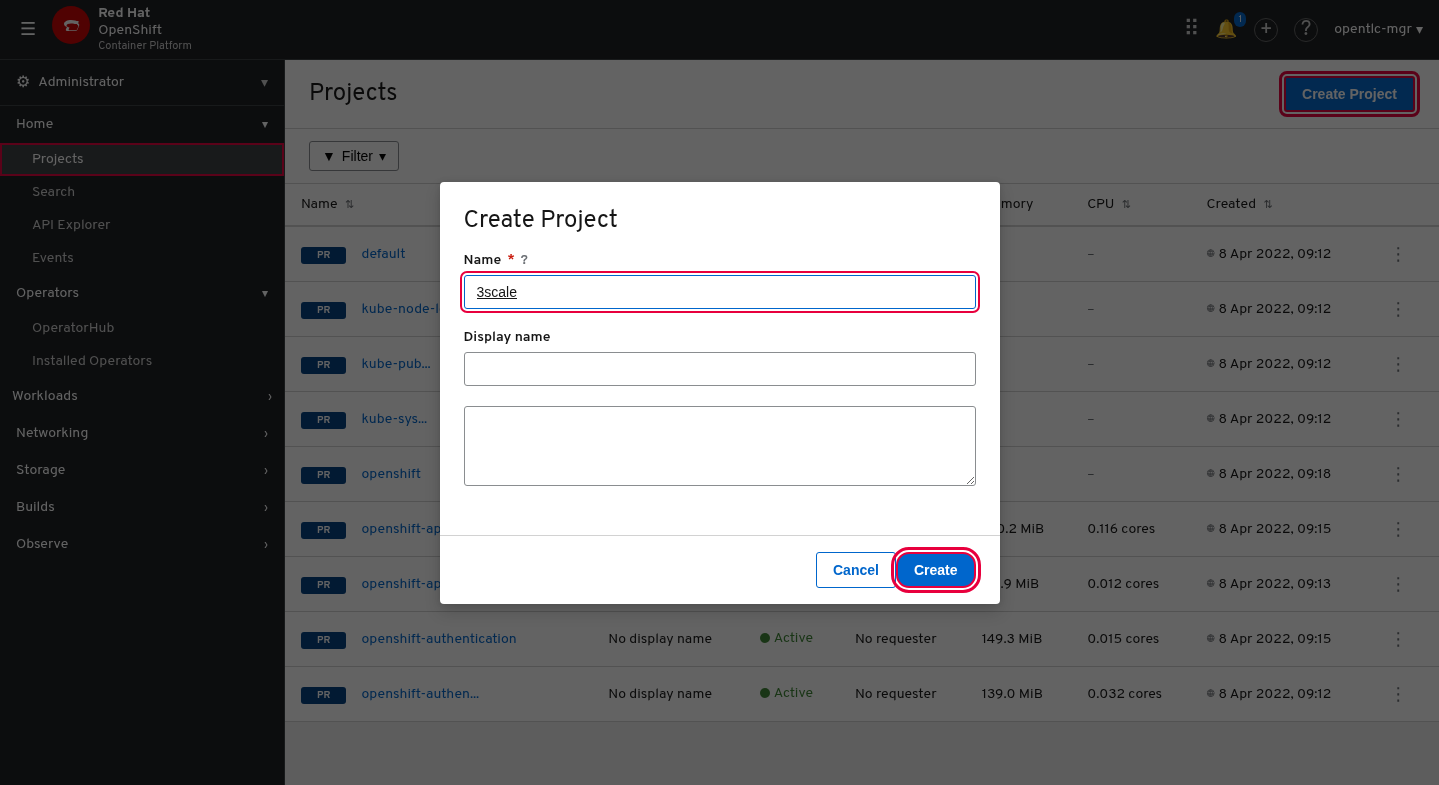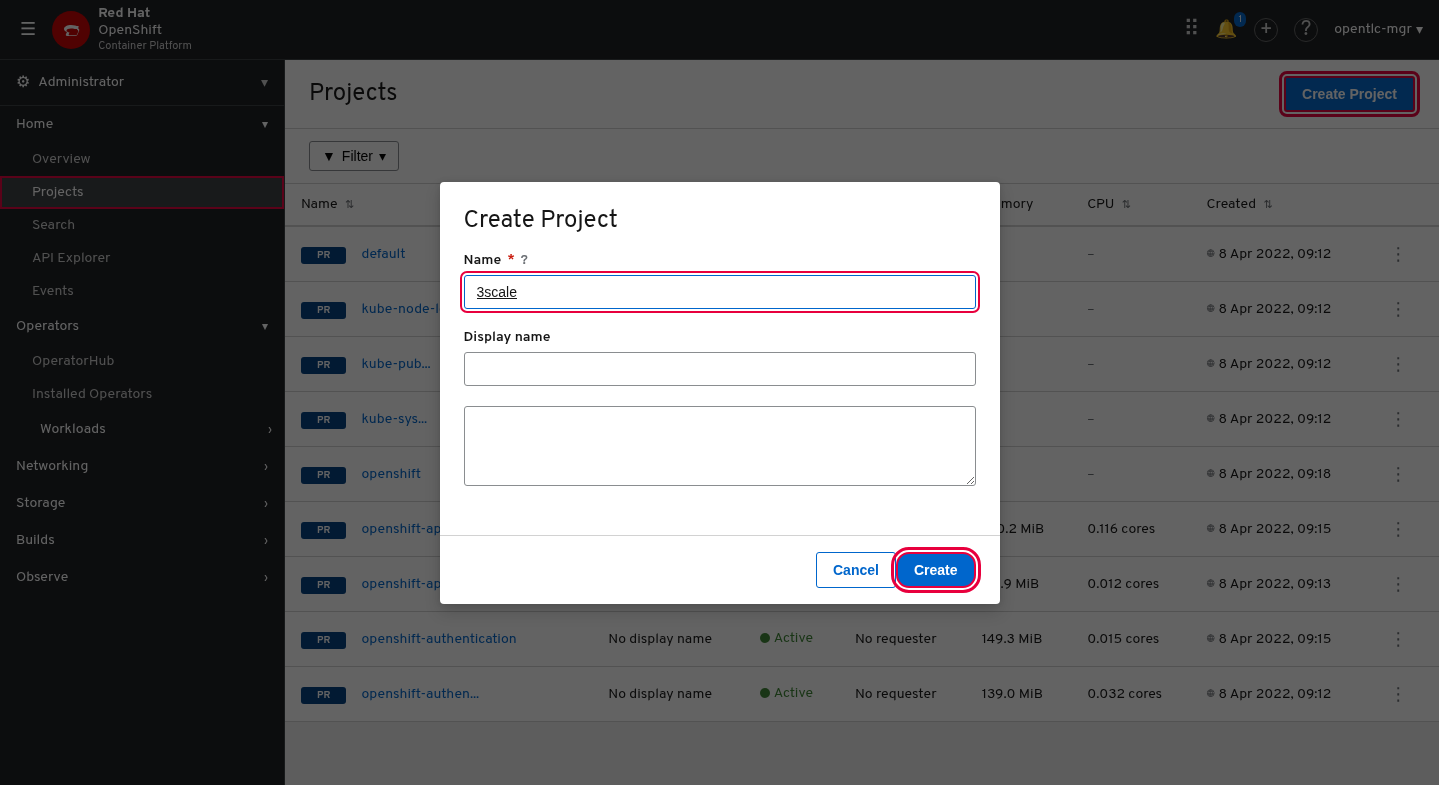--- a/index.html
+++ b/index.html
@@ -11,21 +11,21 @@
       height: 60px;
       display: flex;
       align-items: center;
       padding: 0 16px;
       border-bottom: 1px solid #3c3f42;
       flex-shrink: 0;
       z-index: 10;
     }
     .topnav-left { display: flex; align-items: center; gap: 12px; }
     .hamburger { font-size: 18px; cursor: pointer; color: #fff; padding: 4px; }
-    .redhat-logo { display: flex; align-items: center; gap: 8px; }
+    .redhat-logo { display: flex; gap: 8px; }
     .redhat-logo svg { width: 38px; height: 38px; }
     .logo-text { line-height: 1.2; }
     .logo-text .line1 { font-size: 14px; font-weight: 700; color: #fff; }
     .logo-text .line2 { font-size: 14px; font-weight: 400; color: #fff; }
     .logo-text .line3 { font-size: 11px; color: #ccc; }
     .topnav-right { margin-left: auto; display: flex; align-items: center; gap: 16px; }
     .topnav-icon { color: #ccc; cursor: pointer; font-size: 18px; position: relative; }
     .badge-icon { position: relative; display: inline-flex; align-items: center; }
     .badge { background: #06c; color: #fff; border-radius: 10px; font-size: 10px; padding: 1px 4px; position: absolute; top: -6px; right: -8px; }
     .user-btn { display: flex; align-items: center; gap: 4px; color: #fff; cursor: pointer; font-size: 14px; }
@@ -300,23 +300,20 @@
         <span>Administrator</span>
       </div>
       <span style="color:#ccc;">▾</span>
     </div>
 
     <div class="sidebar-section">
       <div class="sidebar-section-header">
         <span>Home</span>
         <span class="chevron">▾</span>
       </div>
-      <div class="sidebar-item">
-        <span>Overview</span>
-      </div>
       <div class="sidebar-item active" style="outline:2px solid #e8003d;outline-offset:-2px;">
         <span>Projects</span>
       </div>
       <div class="sidebar-item">
         <span>Search</span>
       </div>
       <div class="sidebar-item">
         <span>API Explorer</span>
       </div>
       <div class="sidebar-item">
@@ -330,21 +327,21 @@
         <span class="chevron">▾</span>
       </div>
       <div class="sidebar-item">
         <span>OperatorHub</span>
       </div>
       <div class="sidebar-item">
         <span>Installed Operators</span>
       </div>
     </div>
 
-    <div class="sidebar-section-header" style="padding:10px 12px;margin-left:28px;">
+    <div class="sidebar-section-header" style="padding:10px 12px;">
       <span>Workloads</span>
       <span class="chevron">›</span>
     </div>
 
     <div class="sidebar-section-header" style="padding:10px 16px;">
       <span>Networking</span>
       <span class="chevron">›</span>
     </div>
 
     <div class="sidebar-section-header" style="padding:10px 16px;">

